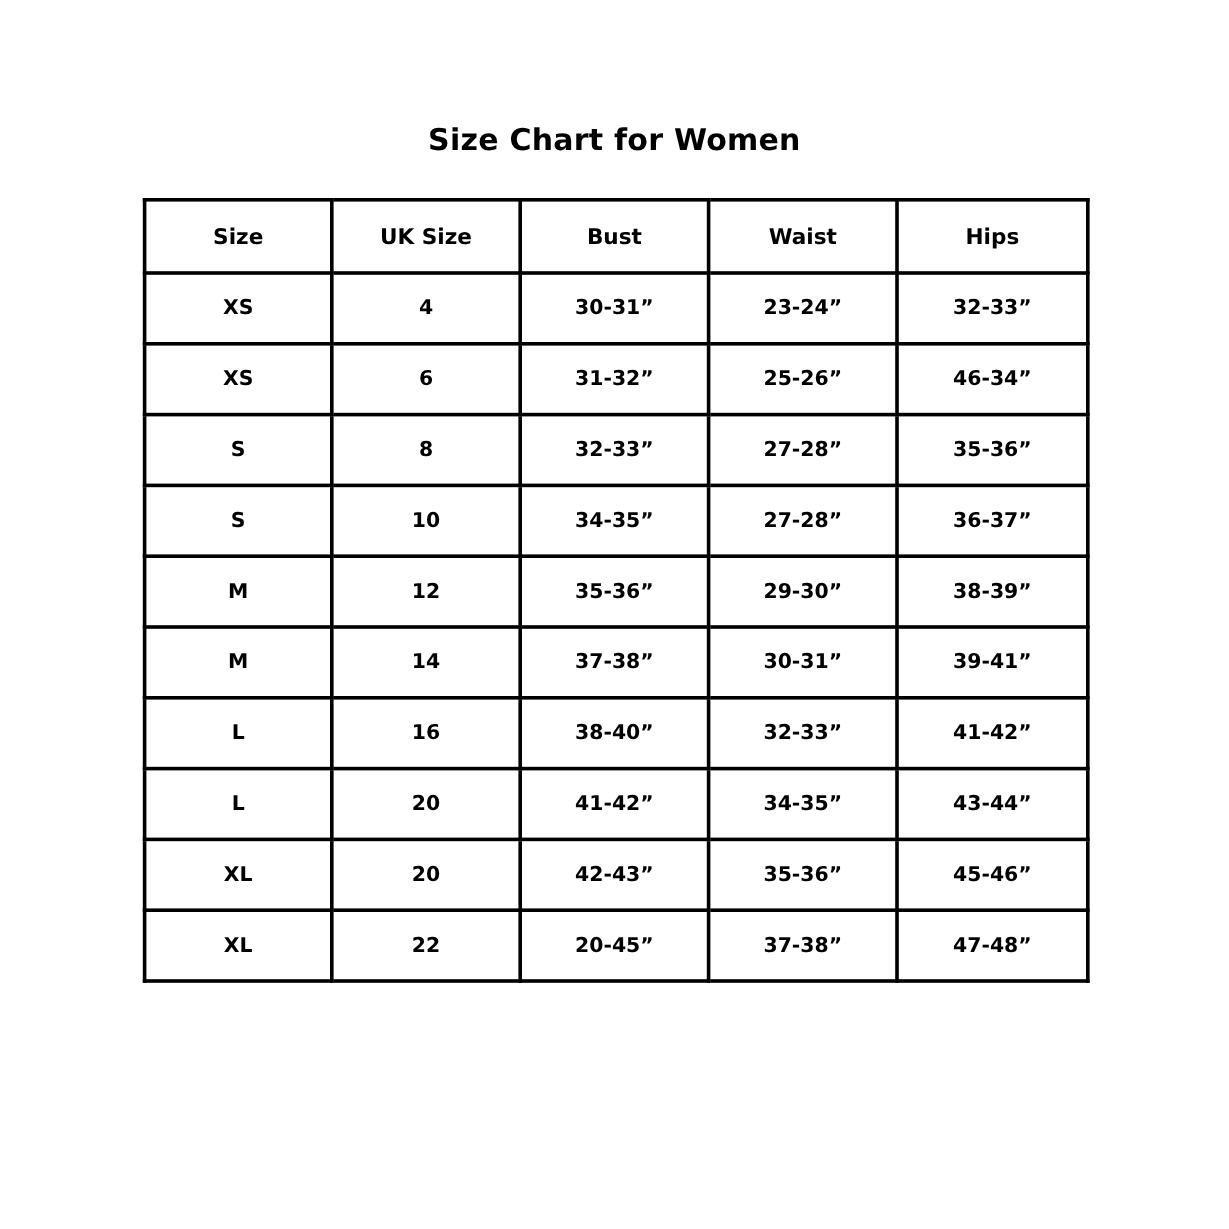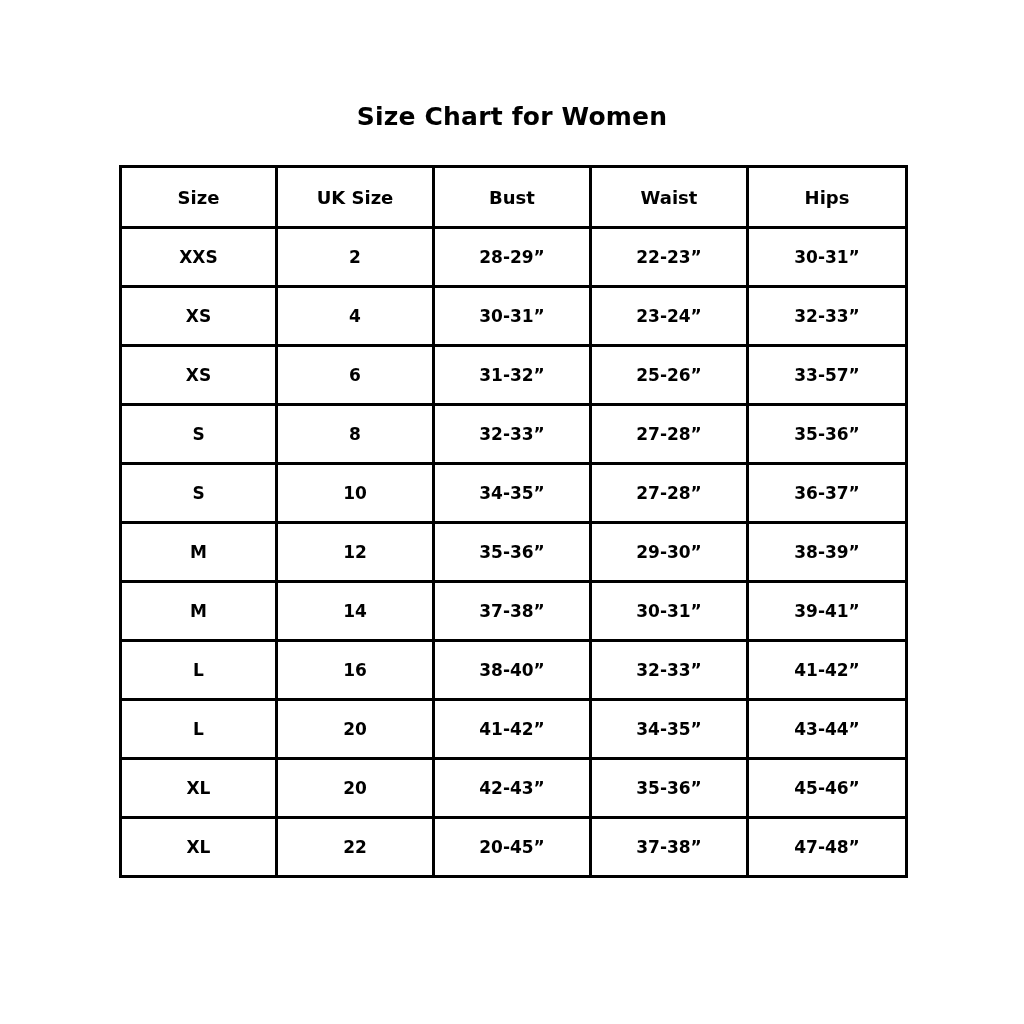--- a/index.html
+++ b/index.html
@@ -81,39 +81,32 @@
         <tr>
           <th>Size</th>
           <th>UK Size</th>
           <th>Bust</th>
           <th>Waist</th>
           <th>Hips</th>
         </tr>
       </thead>
       <tbody>
         <tr>
-          <td>XXS</td>
-          <td>2</td>
-          <td>28-29”</td>
-          <td>22-23”</td>
-          <td>30-31”</td>
-        </tr>
-        <tr>
           <td>XS</td>
           <td>4</td>
           <td>30-31”</td>
           <td>23-24”</td>
           <td>32-33”</td>
         </tr>
         <tr>
           <td>XS</td>
           <td>6</td>
           <td>31-32”</td>
           <td>25-26”</td>
-          <td>33-57”</td>
+          <td>46-34”</td>
         </tr>
         <tr>
           <td>S</td>
           <td>8</td>
           <td>32-33”</td>
           <td>27-28”</td>
           <td>35-36”</td>
         </tr>
         <tr>
           <td>S</td>

